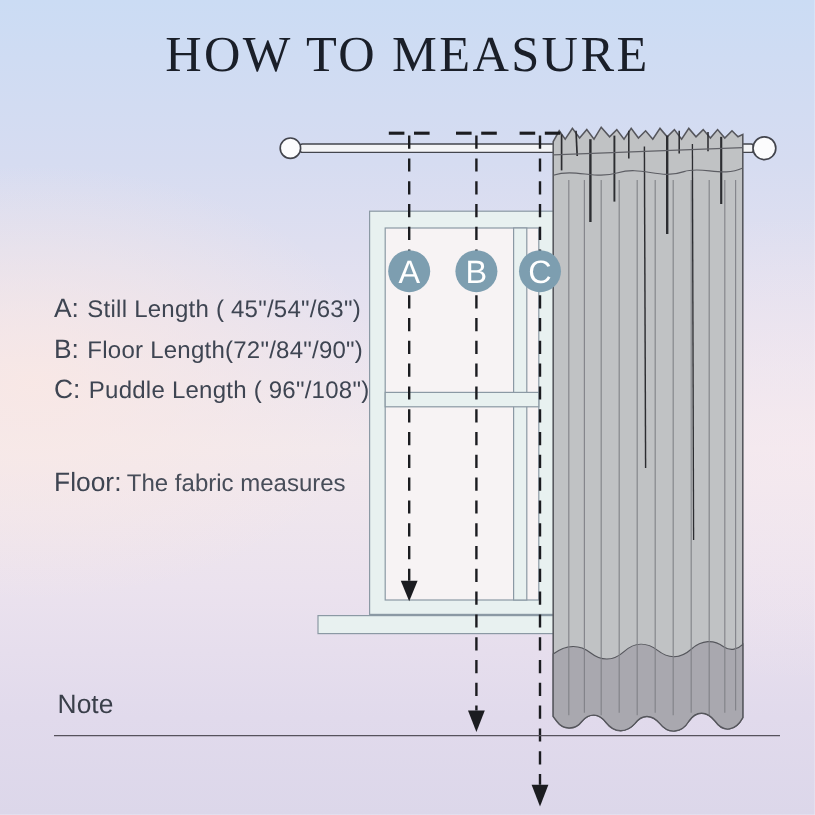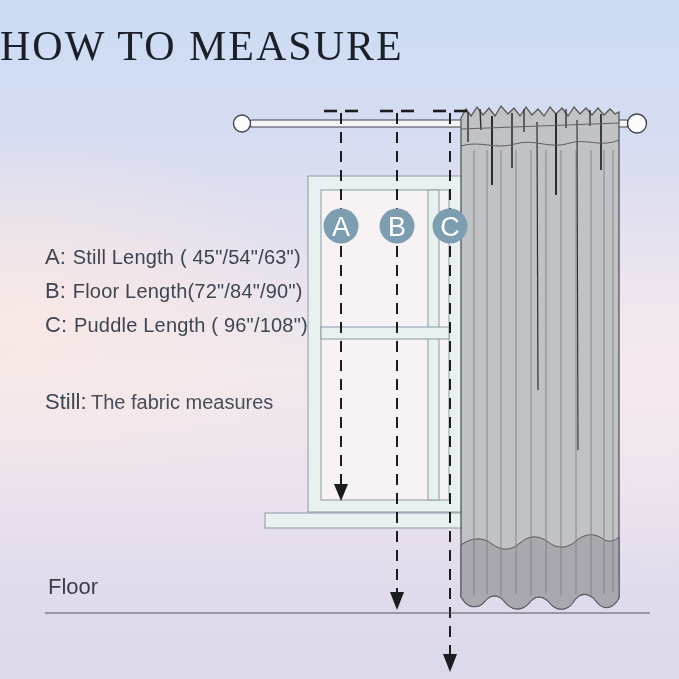--- a/index.html
+++ b/index.html
@@ -5,21 +5,21 @@
   html,body{margin:0;padding:0;}
   body{width:679px;height:679px;font-family:"Liberation Sans",sans-serif;}
   .stage{
     position:relative;width:679px;height:679px;overflow:hidden;
     background:
       radial-gradient(420px 260px at 4% 47%, rgba(250,232,228,.85), rgba(250,232,228,0) 70%),
       radial-gradient(380px 300px at 98% 55%, rgba(246,233,240,.6), rgba(246,233,240,0) 65%),
       linear-gradient(180deg,#cbdcf4 0%,#d6dcf1 20%,#e7e2ef 40%,#f2e9ed 55%,#ebe2ee 72%,#e1daec 88%,#dcd7ea 100%);
   }
   .title{
-    position:absolute;left:0;right:0;top:22px;
+    position:absolute;left:0;right:0;top:22px;text-align:center;
     font-family:"Liberation Serif",serif;font-size:42px;font-weight:400;
     letter-spacing:2px;color:#1a1f29;
   }
   .legend-row{position:absolute;left:45px;display:flex;align-items:baseline;gap:7px;color:#3e4552;}
   .legend-key{font-size:22px;}
   .legend-text{font-size:20px;letter-spacing:.2px;}
   .row-a{top:244px;} .row-b{top:278px;} .row-c{top:312px;}
   .note{position:absolute;left:45px;top:388px;color:#474d59;width:270px;line-height:28px;}
   .note-key{font-size:22px;color:#3e4552;}
   .note-text{font-size:20px;}
@@ -132,18 +132,18 @@
   <div class="legend-row row-b">
     <span class="legend-key">B:</span>
     <span class="legend-text">Floor Length(72"/84"/90")</span>
   </div>
   <div class="legend-row row-c">
     <span class="legend-key">C:</span>
     <span class="legend-text">Puddle Length ( 96"/108")</span>
   </div>
 
   <div class="note">
-    <span class="note-key">Still:</span>
+    <span class="note-key">Floor:</span>
     <span class="note-text">The fabric measures</span><br>
   </div>
 
-  <div class="floor-label">Floor</div>
+  <div class="floor-label">Note</div>
 </div>
 
 </body></html>

